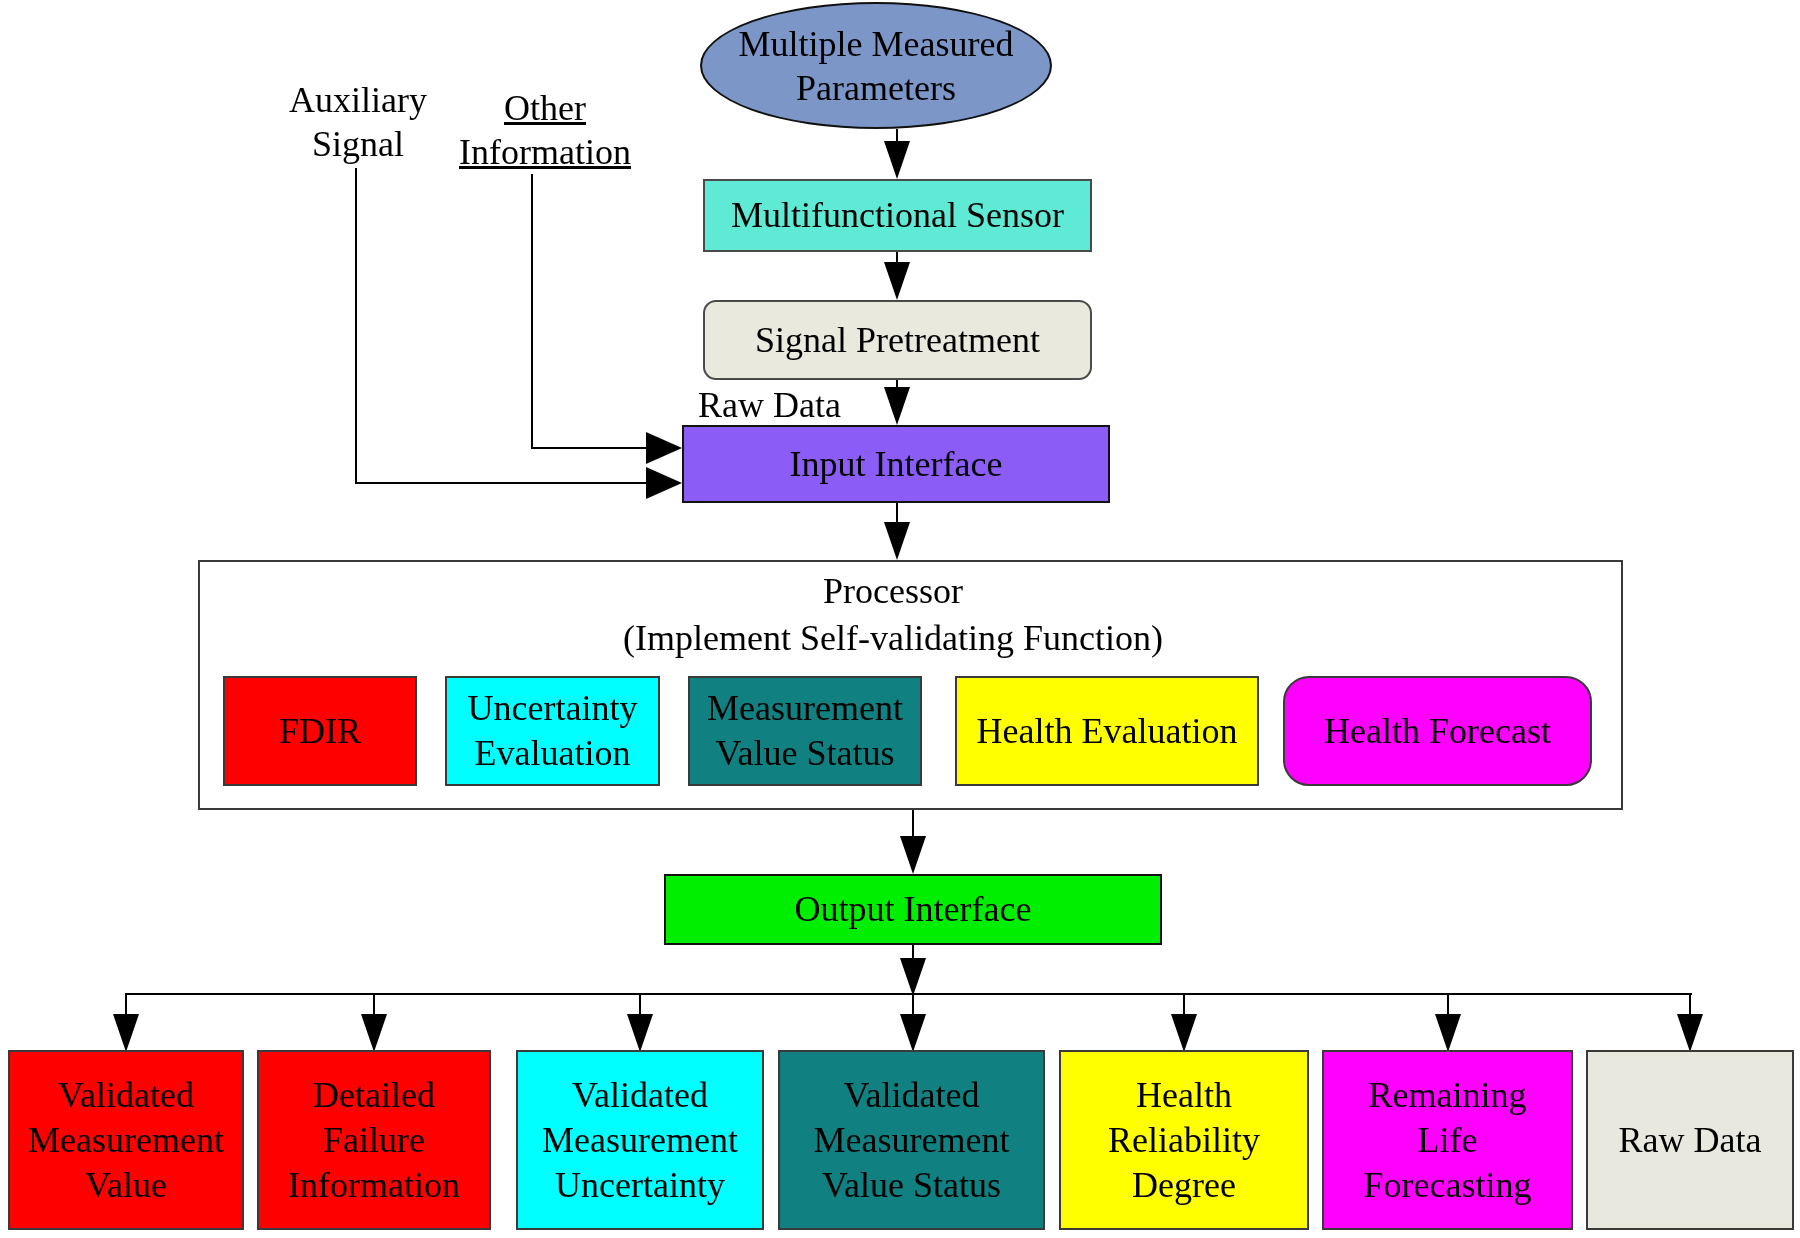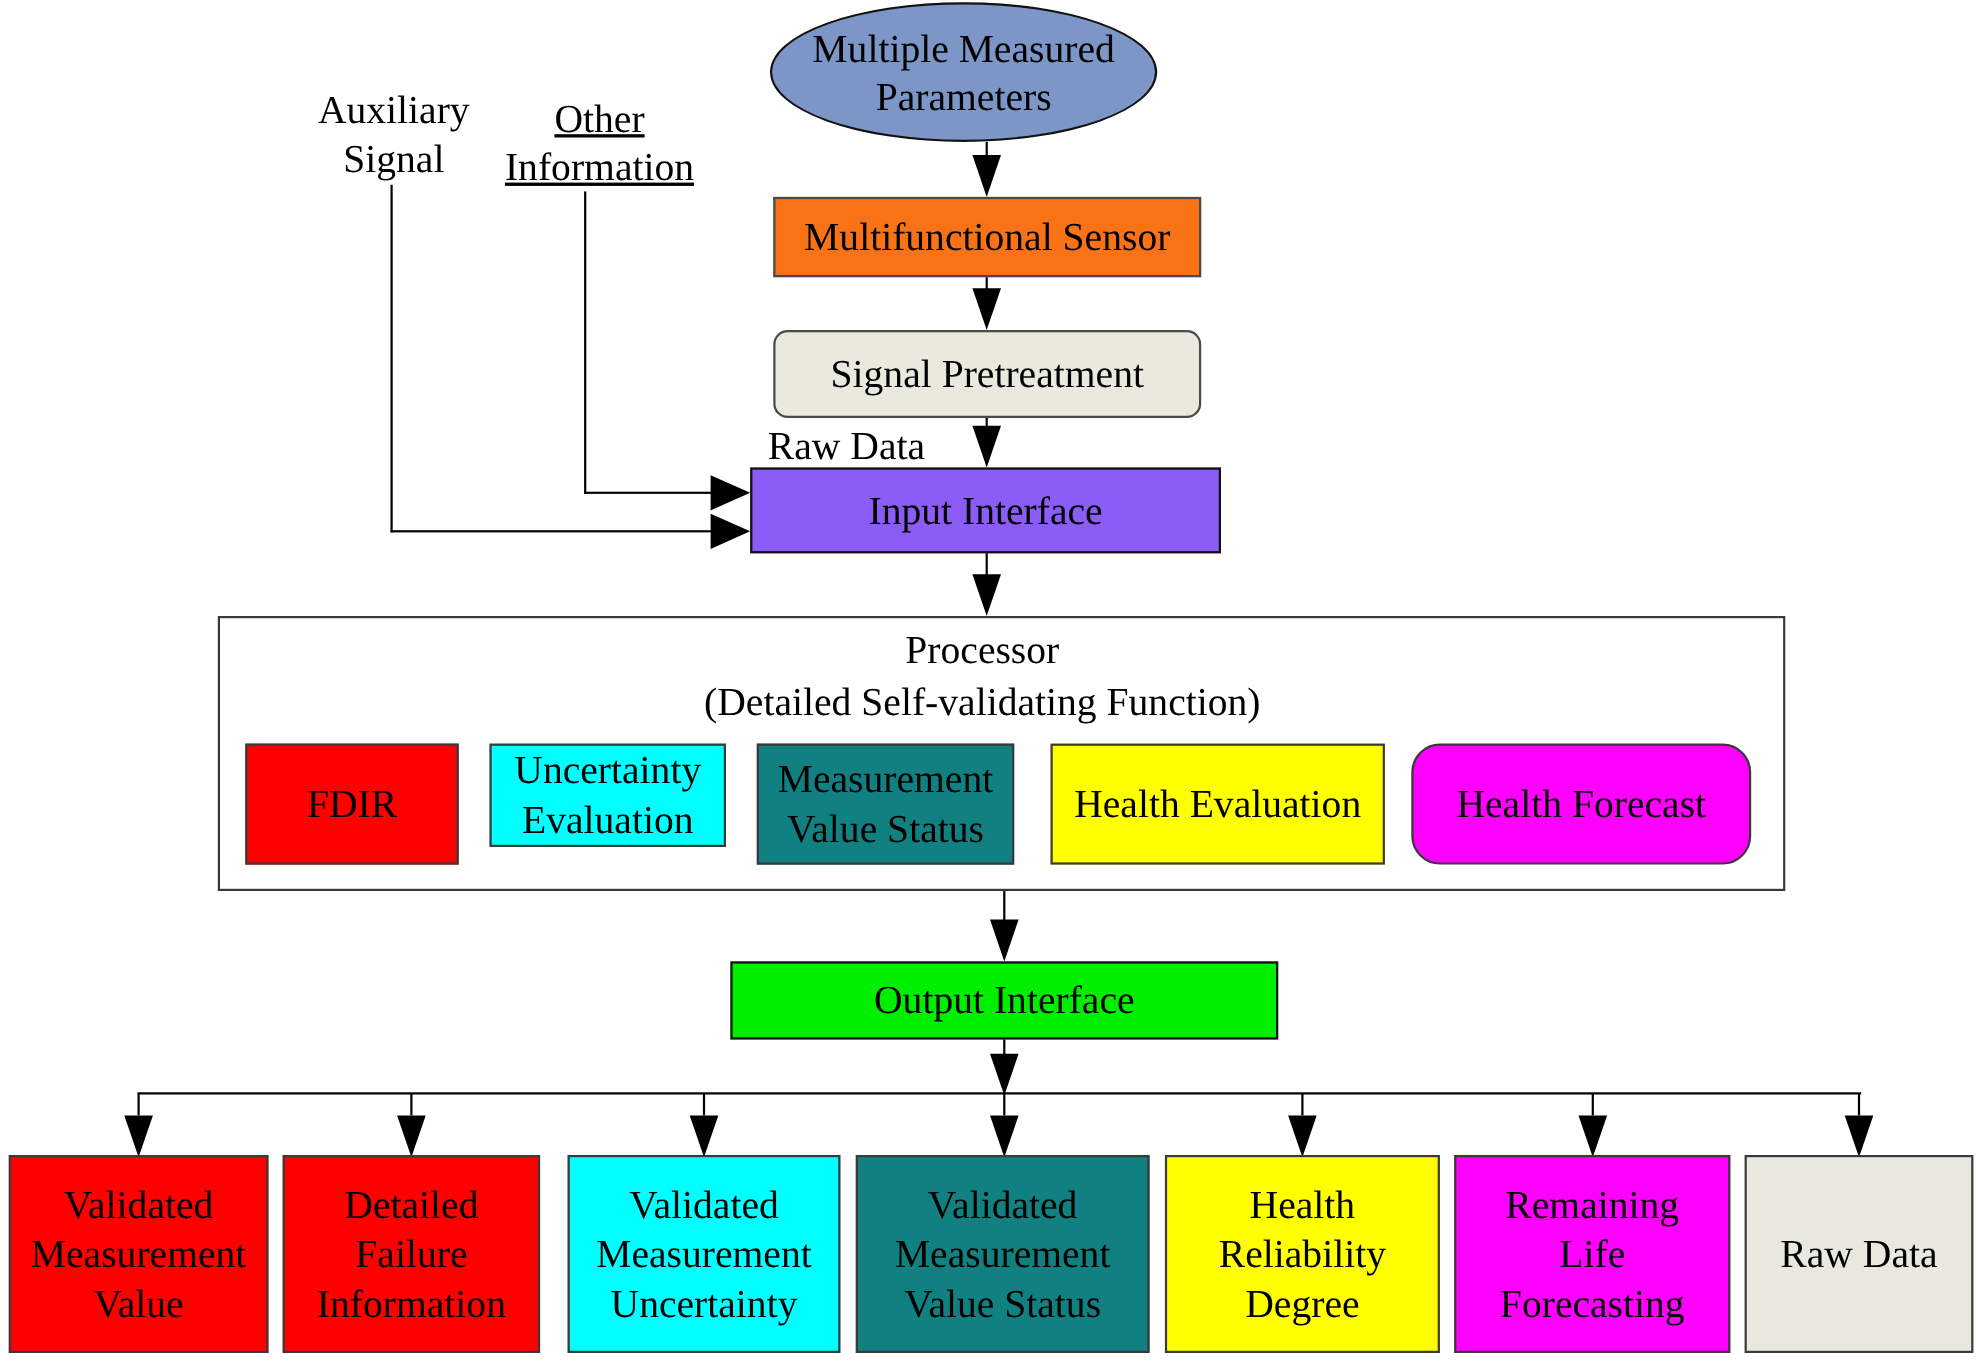--- a/index.html
+++ b/index.html
@@ -32,21 +32,21 @@
 </head>
 <body>
 
 <div class="canvas">
 
   <div class="ellipse" style="left: 700px; top: 2px; width: 352px; height: 127px; padding: 0px 34px; background-color: rgb(124, 150, 200);">Multiple Measured Parameters</div>
 
   <div class="shaft-v" style="left:896px;top:129px;height:14px;"></div>
   <div class="head-down" style="left:884px;top:141px;"></div>
 
-  <div class="box" style="left: 703px; top: 179px; width: 389px; height: 73px; border-color: rgb(74, 74, 74); background-color: #f97316;">Multifunctional Sensor</div>
+  <div class="box" style="left: 703px; top: 179px; width: 389px; height: 73px; border-color: rgb(74, 74, 74); background-color: #5eead4;">Multifunctional Sensor</div>
 
   <div class="shaft-v" style="left:896px;top:252px;height:12px;"></div>
   <div class="head-down" style="left:884px;top:262px;"></div>
 
   <div class="box" style="left: 703px; top: 300px; width: 389px; height: 80px; border-color: rgb(74, 74, 74); background-color: rgb(233, 233, 222); border-radius: 13px;">Signal Pretreatment</div>
 
   <div class="lbl" style="left:698px;top:383px;width:180px;text-align:left;">Raw Data</div>
 
   <div class="shaft-v" style="left:896px;top:380px;height:9px;"></div>
   <div class="head-down" style="left:884px;top:387px;"></div>
@@ -62,24 +62,24 @@
   <div class="shaft-h" style="left:531px;top:447px;width:119px;"></div>
   <div class="head-right" style="left:646px;top:432px;"></div>
 
   <div class="box" style="left: 682px; top: 425px; width: 428px; height: 78px; border-color: rgb(17, 17, 17); background-color: #8b5cf6;">Input Interface</div>
 
   <div class="shaft-v" style="left:896px;top:503px;height:21px;"></div>
   <div class="head-down" style="left:884px;top:522px;"></div>
 
   <div class="frame" style="left: 198px; top: 560px; width: 1425px; height: 250px; background-color: rgb(255, 255, 255);"></div>
   <div class="ptitle" style="left:198px;top:568px;width:1390px;">Processor</div>
-  <div class="ptitle" style="left:198px;top:615px;width:1390px;">(Detailed Self-validating Function)</div>
+  <div class="ptitle" style="left:198px;top:615px;width:1390px;">(Implement Self-validating Function)</div>
 
   <div class="box" style="left: 223px; top: 676px; width: 194px; height: 110px; background-color: rgb(255, 0, 0);">FDIR</div>
-  <div class="box" style="left: 445px; top: 676px; width: 215px; height: 94px; background-color: rgb(0, 255, 255);">Uncertainty Evaluation</div>
+  <div class="box" style="left: 445px; top: 676px; width: 215px; height: 110px; background-color: rgb(0, 255, 255);">Uncertainty Evaluation</div>
   <div class="box" style="left: 688px; top: 676px; width: 234px; height: 110px; background-color: rgb(16, 128, 128);">Measurement Value Status</div>
   <div class="box" style="left: 955px; top: 676px; width: 304px; height: 110px; background-color: rgb(255, 255, 0);">Health Evaluation</div>
   <div class="box" style="left: 1283px; top: 676px; width: 309px; height: 110px; background-color: rgb(255, 0, 255); border-radius: 26px;">Health Forecast</div>
 
   <div class="shaft-v" style="left:912px;top:810px;height:28px;"></div>
   <div class="head-down" style="left:900px;top:836px;"></div>
 
   <div class="box" style="left: 664px; top: 874px; width: 498px; height: 71px; border-color: rgb(17, 17, 17); background-color: rgb(0, 238, 0);">Output Interface</div>
 
   <div class="shaft-v" style="left:912px;top:945px;height:15px;"></div>

